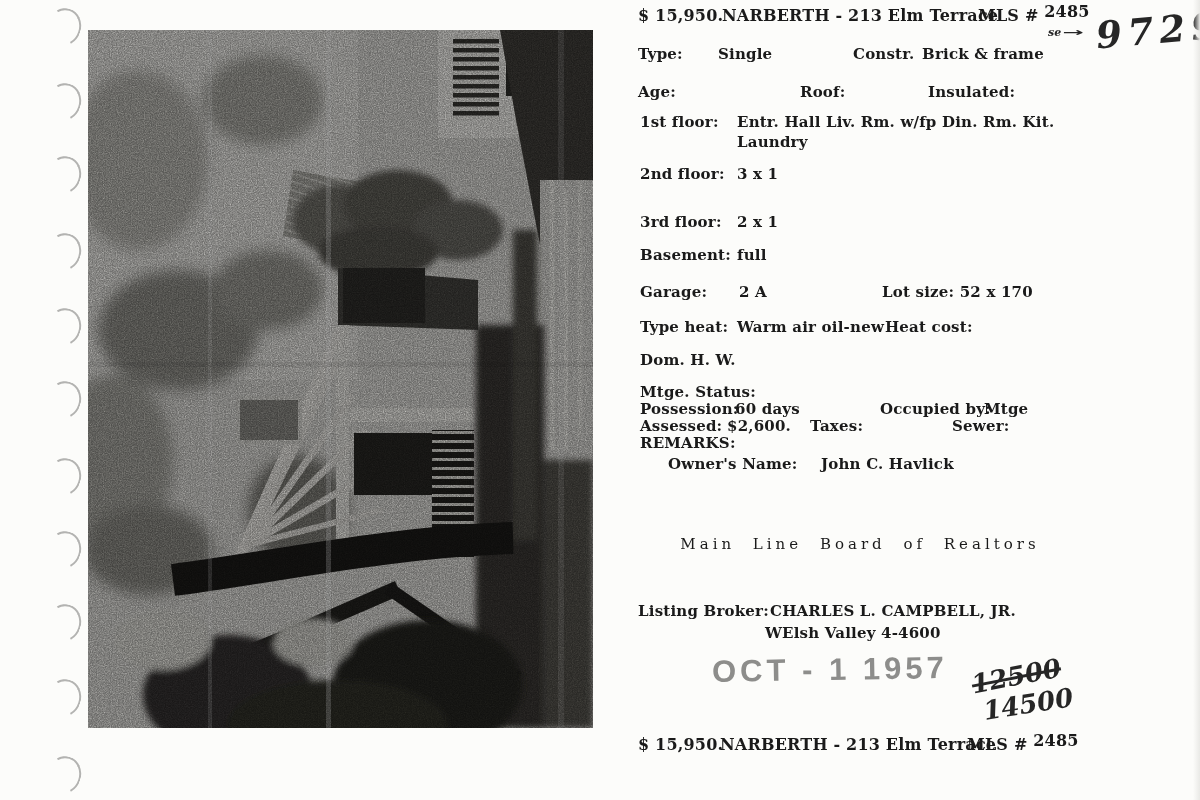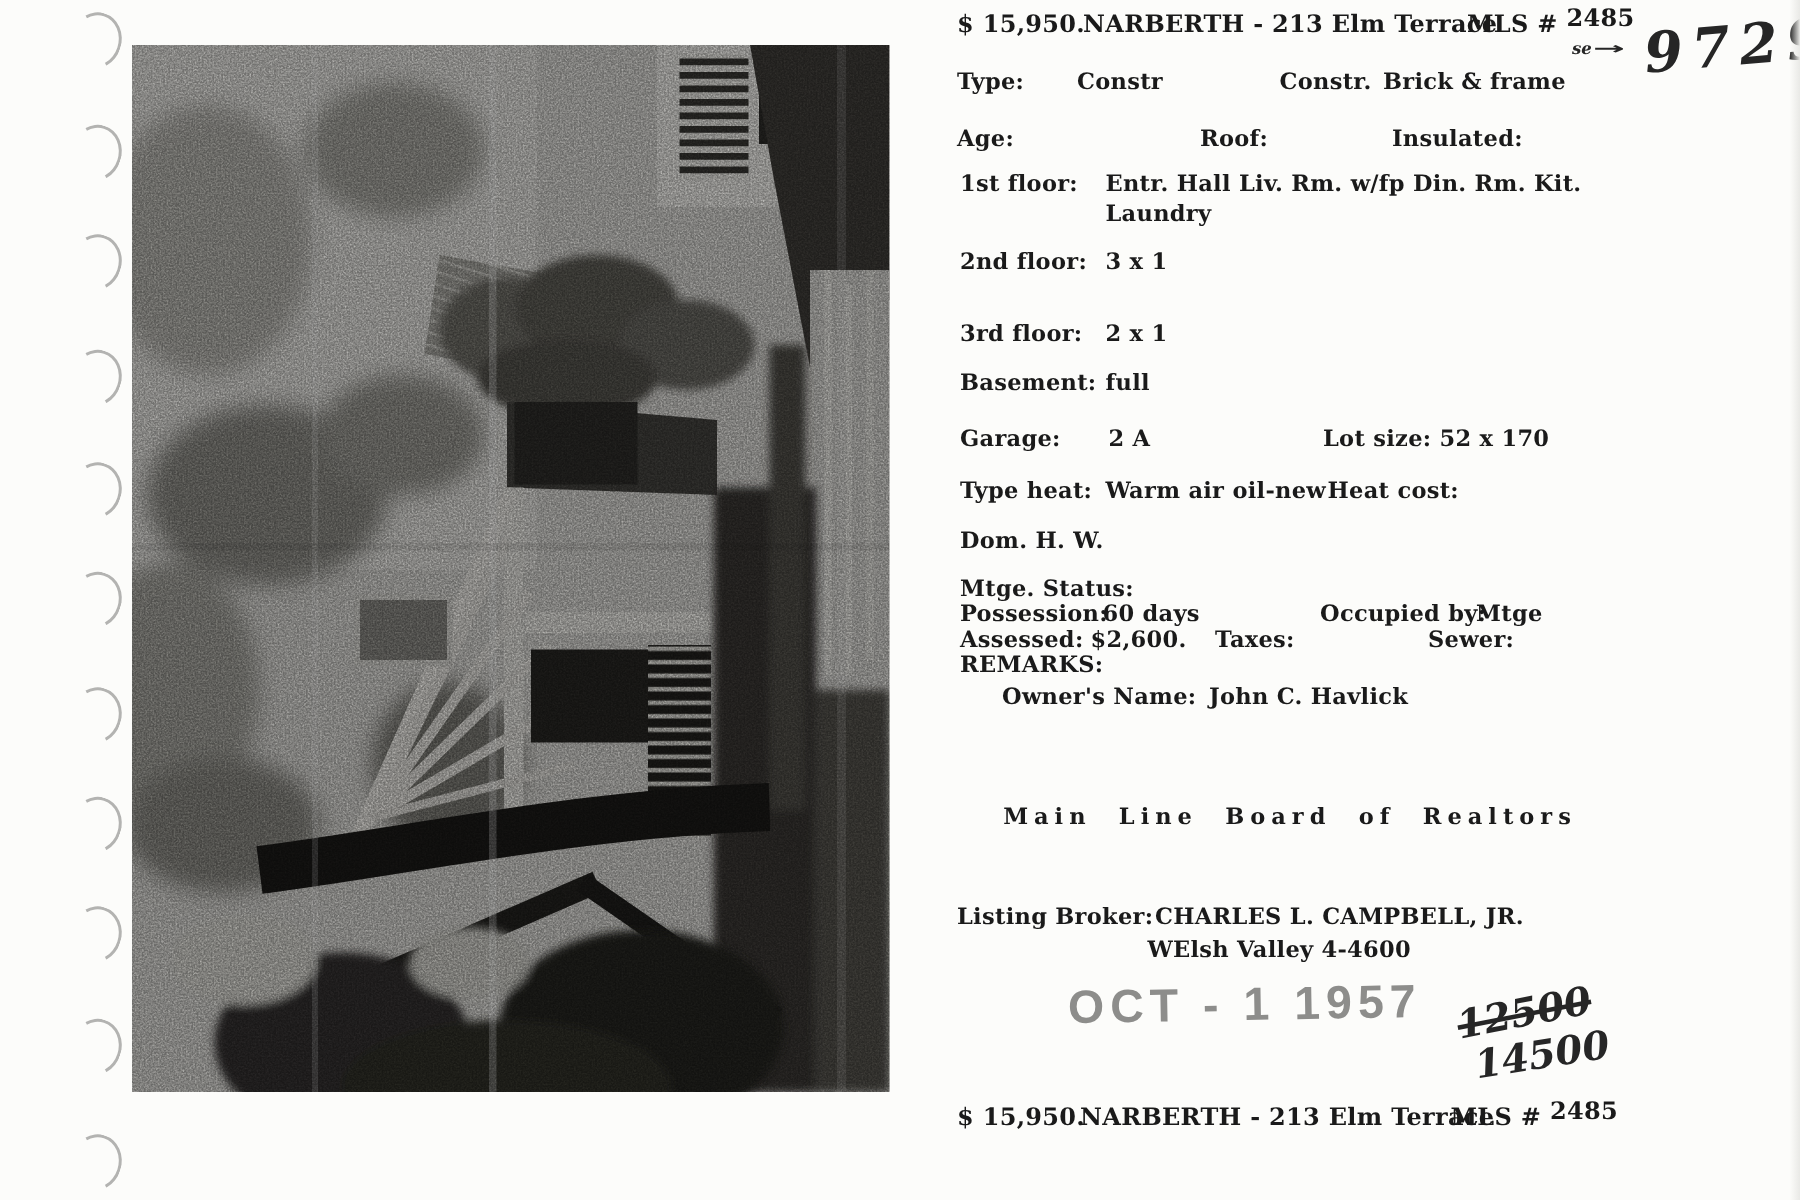--- a/index.html
+++ b/index.html
@@ -15,24 +15,24 @@
     transform:rotate(18deg);
   }
   
   .photo{position:absolute;left:88px;top:30px;width:505px;height:698px;}
   .photo svg{display:block;}
   
   .line{position:absolute;white-space:nowrap;font-size:15px;line-height:18px;font-weight:bold;letter-spacing:.2px;}
   .hdr{font-size:16px;}
   .at{position:absolute;top:0;white-space:nowrap;}
   .raised{position:relative;top:-4px;}
-  .gap{margin-left:3px;text-align:center;}
+  .gap{margin-left:18px;text-align:center;}
   .org{
     position:absolute;left:640px;top:534px;width:440px;text-align:center;
-    font-weight:bold;font-size:15px;letter-spacing:4px;word-spacing:9px;line-height:21px;
+    font-weight:normal;font-size:15px;letter-spacing:4px;word-spacing:9px;line-height:21px;
   }
   .stamp{
     position:absolute;left:712px;top:652px;
     font-family:"Liberation Sans", sans-serif;font-weight:bold;font-size:31px;
     letter-spacing:4px;color:#8d8d8b;transform:rotate(-1deg);
   }
   .hw{font-style:italic;font-weight:bold;color:#262626;font-family:"DejaVu Serif", serif;}
   .hw-code{position:absolute;left:1096px;top:8px;font-size:37px;letter-spacing:6px;transform:rotate(-5deg);}
   .se-note{position:absolute;left:1048px;top:26px;font-size:11px;}
   .arr{display:inline-block;transform:scaleX(2.3);transform-origin:left center;margin-left:1px;font-family:"DejaVu Sans", sans-serif;font-style:normal;}
@@ -176,21 +176,21 @@
     </span>
   </div>
 
   <div class="hw se-note">
     <span>se</span><span class="arr">→</span>
   </div>
   <div class="hw hw-code">9729</div>
 
   <div class="line" style="left:638px;top:45px">
     <span class="at" style="left:0">Type:</span>
-    <span class="at" style="left:80px">Constr</span>
+    <span class="at" style="left:80px">Single</span>
     <span class="at" style="left:215px">Constr.</span>
     <span class="at" style="left:284px">Brick &amp; frame</span>
   </div>
 
   <div class="line" style="left:638px;top:83px">
     <span class="at" style="left:0">Age:</span>
     <span class="at" style="left:162px">Roof:</span>
     <span class="at" style="left:290px">Insulated:</span>
   </div>
 

